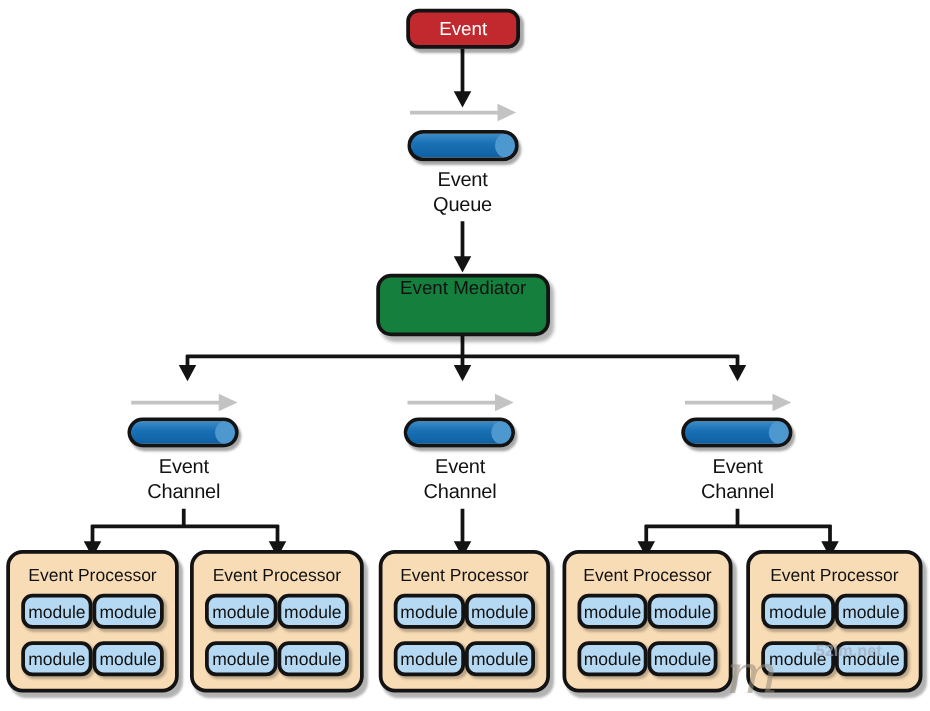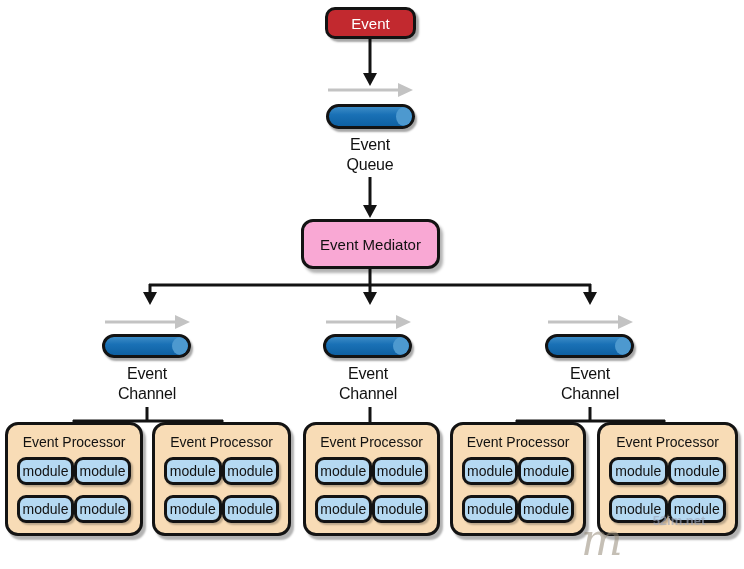--- a/index.html
+++ b/index.html
@@ -29,26 +29,26 @@
   .pill-ch3{left:545px;top:334px;width:89px;height:24px;}
   .flow-label{
     position:absolute;width:110px;text-align:center;font-size:16px;line-height:1.26;
     white-space:pre-line;letter-spacing:-0.2px;
   }
   .lbl-queue{left:315px;top:135px;}
   .lbl-ch1{left:92px;top:364px;}
   .lbl-ch2{left:313px;top:364px;}
   .lbl-ch3{left:535px;top:364px;}
   .mediator{
-    left:301px;top:219px;width:139px;height:50px;background:#f9a8d4;border-radius:12px;
-    display:flex;align-items:center;justify-content:center;font-size:15px;
+    left:301px;top:219px;width:139px;height:50px;background:#15803d;border-radius:12px;
+    display:flex;align-items:flex-start;justify-content:center;font-size:15px;
     box-shadow:3px 4px 3px rgba(0,0,0,.3);
   }
   .processor{
-    top:422px;height:114px;background:#f8dcb6;border-radius:13px;
+    top:440px;height:114px;background:#f8dcb6;border-radius:13px;
     box-shadow:3px 4px 2px rgba(0,0,0,.3);
     display:flex;flex-direction:column;align-items:center;padding:6px 9px 10px;
   }
   .proc-1{left:5px;width:138px;}
   .proc-2{left:152px;width:139px;}
   .proc-3{left:303px;width:137px;}
   .proc-4{left:450px;width:136px;}
   .proc-5{left:597px;width:141px;}
   .proc-title{font-size:14px;margin:3px 0 7px;white-space:nowrap;}
   .modules{display:grid;grid-template-columns:1fr 1fr;gap:10px 0;width:100%;flex:1;}

